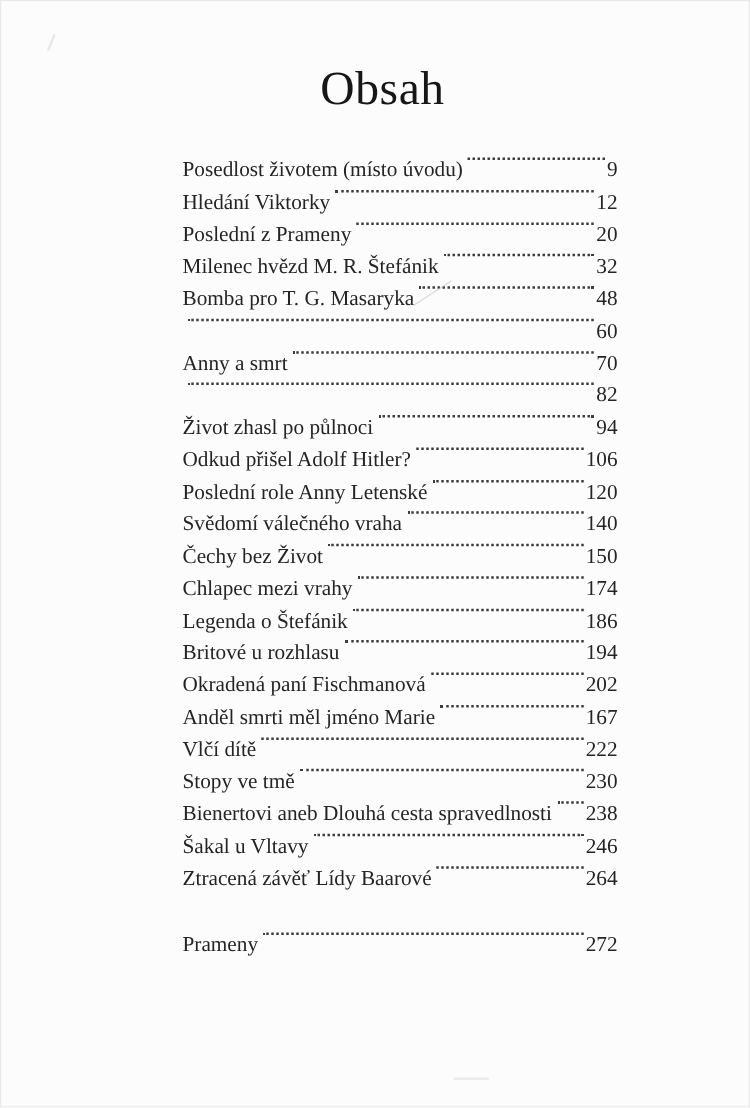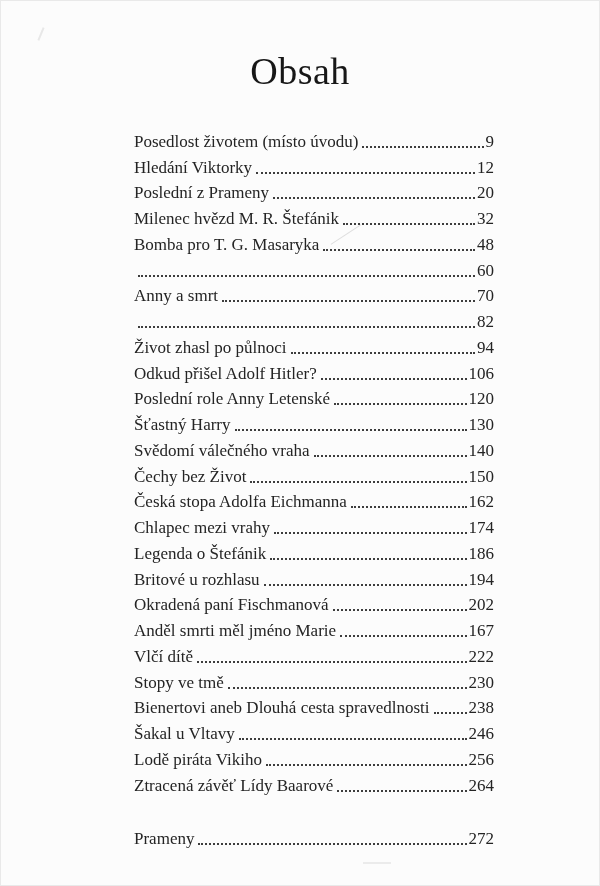--- a/index.html
+++ b/index.html
@@ -13,36 +13,37 @@
     font-family: "Liberation Serif", "DejaVu Serif", serif;
   }
   .page {
     position: relative;
     width: 600px;
     height: 886px;
     box-sizing: border-box;
     background: #fcfcfc;
     border: 1px solid #e9e9e9;
     overflow: hidden;
+    padding-left: 12px;
   }
   .title {
     margin: 51px 0 0 0;
     text-align: center;
     font-size: 38px;
     line-height: 38px;
     font-weight: 400;
     color: #171717;
     letter-spacing: 0.5px;
   }
   .toc {
     margin: 36px 105px 0 133px;
   }
   .toc-row {
     display: flex;
-    align-items: flex-end;
+    align-items: flex-start;
     height: 25.75px;
     font-size: 17px;
     color: #242424;
   }
   .toc-row.gap-before {
     margin-top: 28px;
   }
   .toc-title {
     white-space: nowrap;
   }
@@ -130,40 +131,30 @@
     <span class="toc-title">Odkud přišel Adolf Hitler?</span>
     <span class="leader"></span>
     <span class="toc-page">106</span>
   </div>
       <div class="toc-row">
     <span class="toc-title">Poslední role Anny Letenské</span>
     <span class="leader"></span>
     <span class="toc-page">120</span>
   </div>
       <div class="toc-row">
-    <span class="toc-title">Šťastný Harry</span>
-    <span class="leader"></span>
-    <span class="toc-page">130</span>
-  </div>
-      <div class="toc-row">
     <span class="toc-title">Svědomí válečného vraha</span>
     <span class="leader"></span>
     <span class="toc-page">140</span>
   </div>
       <div class="toc-row">
     <span class="toc-title">Čechy bez Život</span>
     <span class="leader"></span>
     <span class="toc-page">150</span>
   </div>
       <div class="toc-row">
-    <span class="toc-title">Česká stopa Adolfa Eichmanna</span>
-    <span class="leader"></span>
-    <span class="toc-page">162</span>
-  </div>
-      <div class="toc-row">
     <span class="toc-title">Chlapec mezi vrahy</span>
     <span class="leader"></span>
     <span class="toc-page">174</span>
   </div>
       <div class="toc-row">
     <span class="toc-title">Legenda o Štefánik</span>
     <span class="leader"></span>
     <span class="toc-page">186</span>
   </div>
       <div class="toc-row">
@@ -193,25 +184,20 @@
   </div>
       <div class="toc-row">
     <span class="toc-title">Bienertovi aneb Dlouhá cesta spravedlnosti</span>
     <span class="leader"></span>
     <span class="toc-page">238</span>
   </div>
       <div class="toc-row">
     <span class="toc-title">Šakal u Vltavy</span>
     <span class="leader"></span>
     <span class="toc-page">246</span>
-  </div>
-      <div class="toc-row">
-    <span class="toc-title">Lodě piráta Vikiho</span>
-    <span class="leader"></span>
-    <span class="toc-page">256</span>
   </div>
       <div class="toc-row">
     <span class="toc-title">Ztracená závěť Lídy Baarové</span>
     <span class="leader"></span>
     <span class="toc-page">264</span>
   </div>
       <div class="toc-row gap-before">
     <span class="toc-title">Prameny</span>
     <span class="leader"></span>
     <span class="toc-page">272</span>

